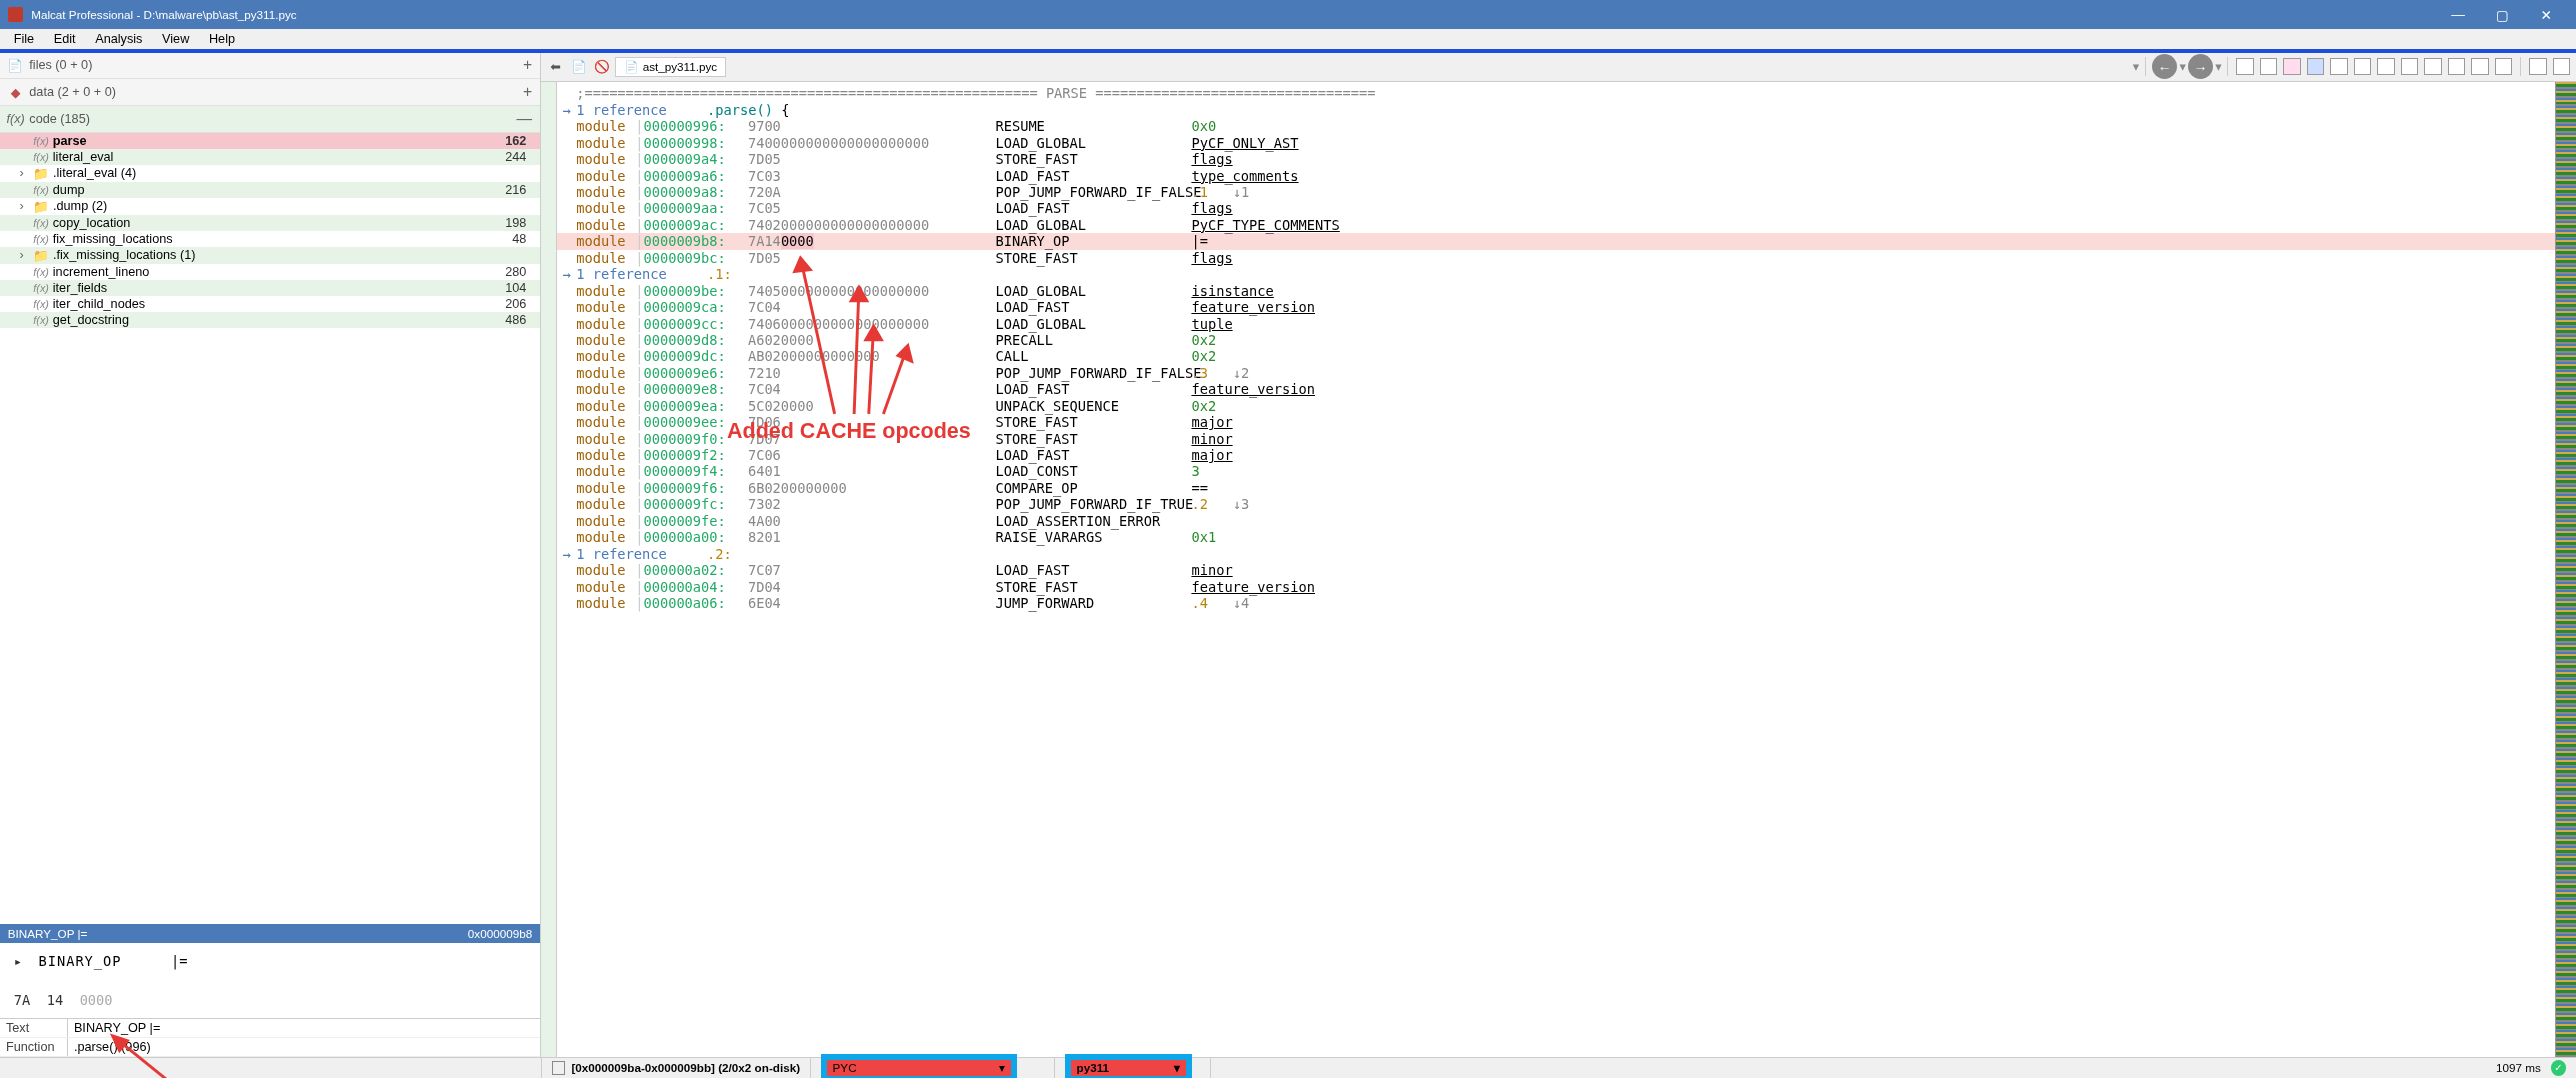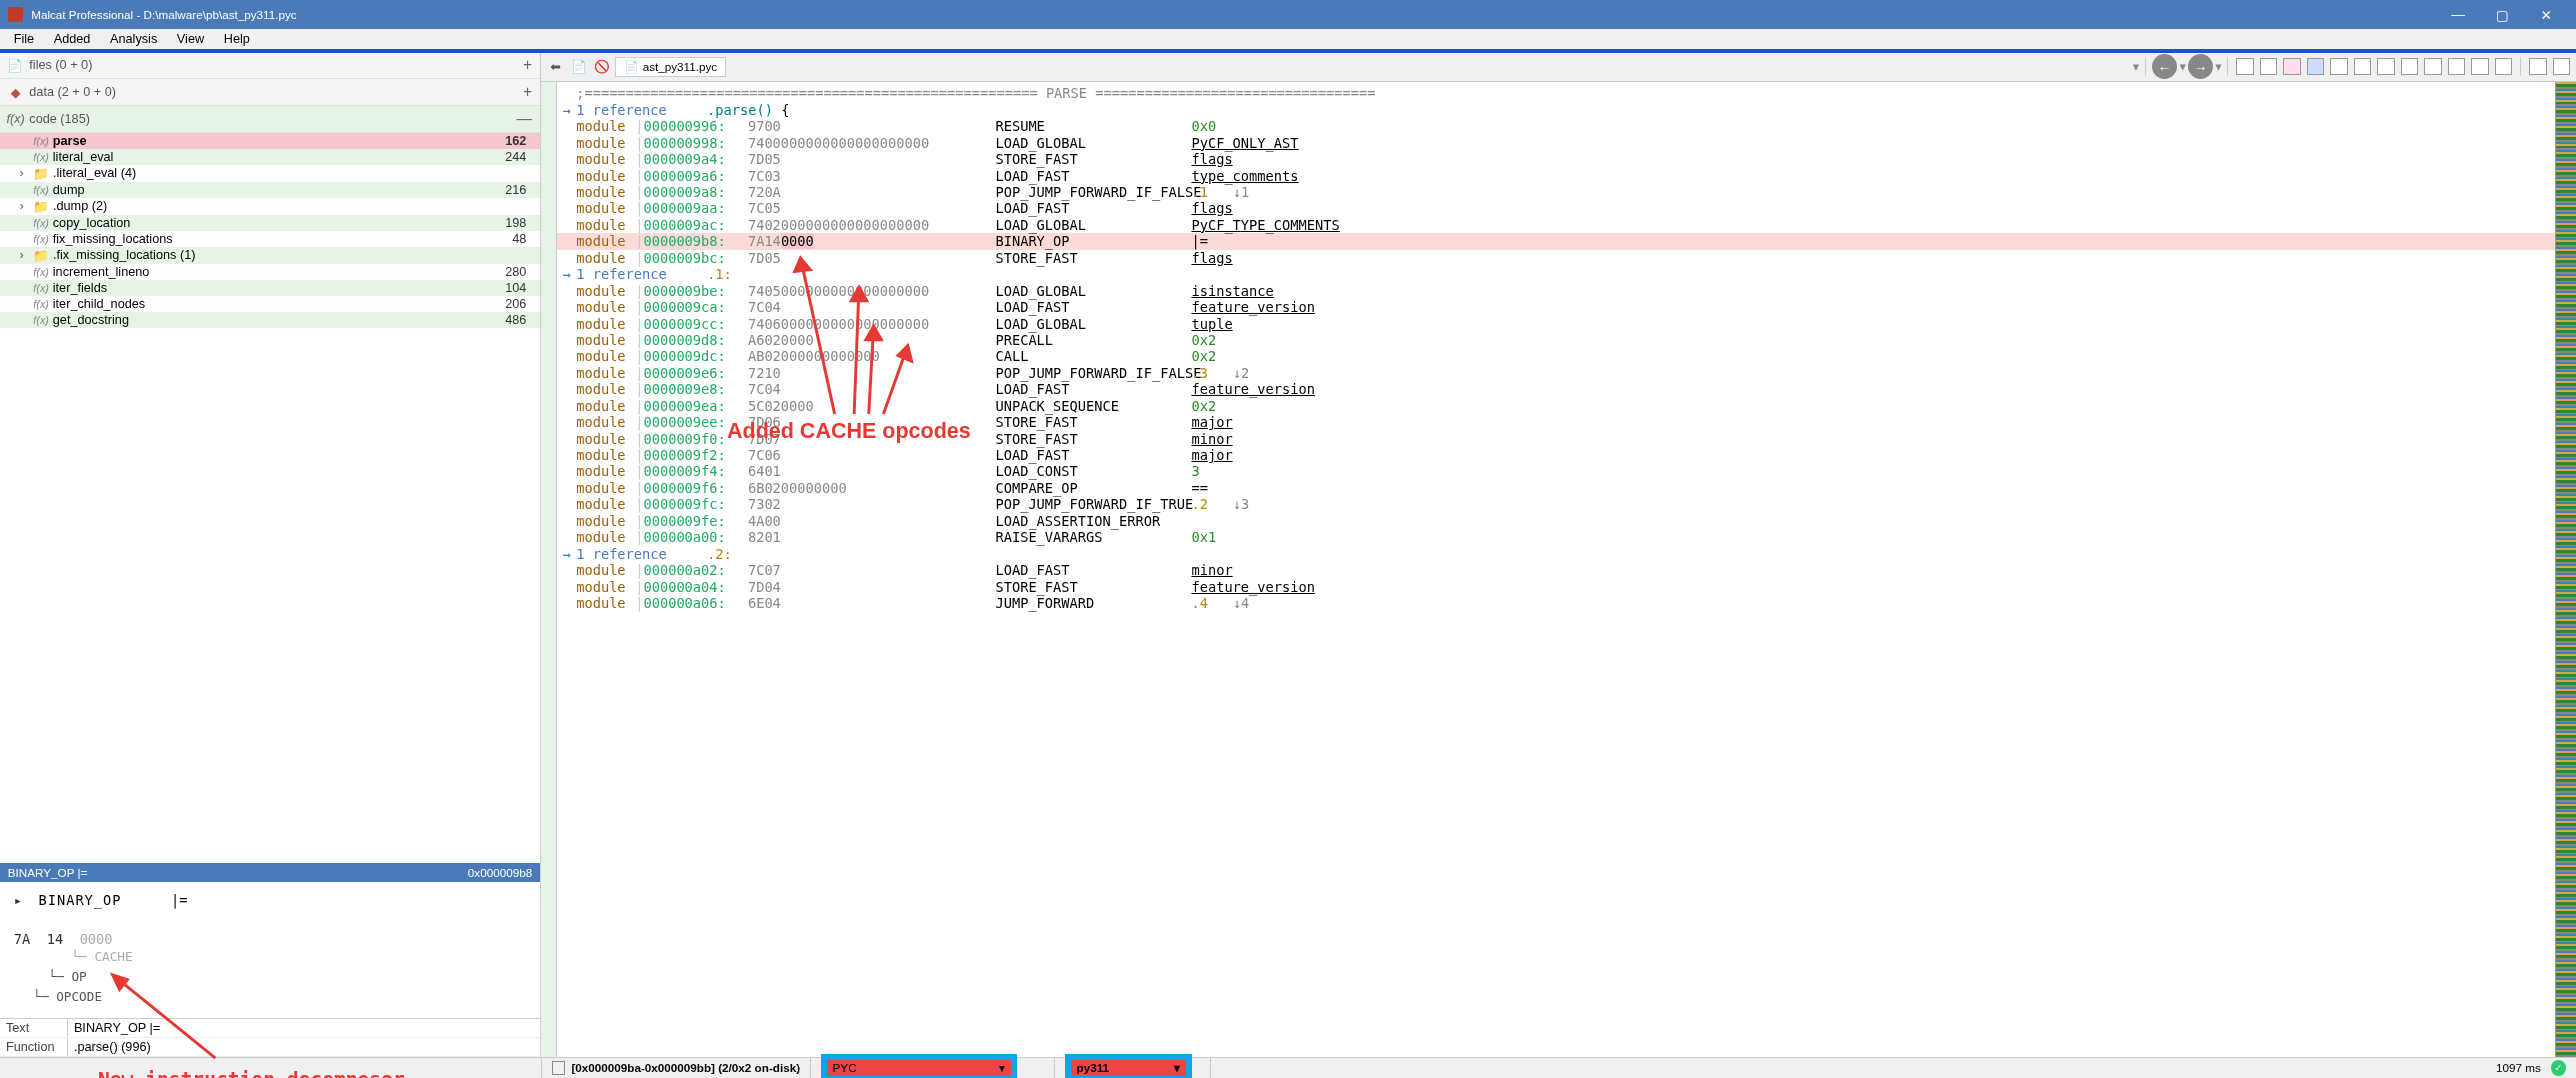--- a/index.html
+++ b/index.html
@@ -83,21 +83,21 @@
   <div class="title">Malcat Professional - D:\malware\pb\ast_py311.pyc</div>
   <div class="winbtns">
     <div class="winbtn">—</div>
     <div class="winbtn">▢</div>
     <div class="winbtn">✕</div>
   </div>
 </div>
 
 <div class="menubar" id="menubar">
     <div class="mitem">File</div>
-    <div class="mitem">Added</div>
+    <div class="mitem">Edit</div>
     <div class="mitem">Analysis</div>
     <div class="mitem">View</div>
     <div class="mitem">Help</div>
   </div>
 
 <div class="main">
   <div class="leftpane">
     <div class="section-hdr">
       <span class="icn">📄</span>
       <span class="lbl">files (0 + 0)</span>
@@ -196,25 +196,20 @@
         <span class="tri">▸</span>&nbsp;
         <span style="letter-spacing:1px;">BINARY_OP</span>
         &nbsp;&nbsp;&nbsp;&nbsp;
         <span>|=</span>
       </div>
       <div style="font-family:Consolas,monospace;">
         <span class="hex">7A</span>&nbsp;
         <span class="hex">14</span>&nbsp;
         <span class="gray">0000</span>
       </div>
-      <div class="tree" id="decomp-tree">
-          <div style="color: rgb(170, 170, 170);">&nbsp;&nbsp;&nbsp;&nbsp;&nbsp;└─ CACHE</div>
-          <div>&nbsp;&nbsp;└─ OP</div>
-          <div>└─ OPCODE</div>
-        </div>
       <div class="annot1" style="left:98px; top:186px;">New instruction decomposer</div>
       <svg class="redarrow arrow-red" style="left:98px;top:78px;" width="137" height="108" viewBox="0 0 140 110">
         <line x1="15" y1="15" x2="120" y2="100"></line>
         <polygon class="head" points="15,15 30,20 22,30"></polygon>
       </svg>
     </div>
     <div class="bottomgrid" id="bottomgrid">
         <div class="grow">
           <div class="gcell1">Text</div>
           <div class="gcell2">BINARY_OP |=</div>

